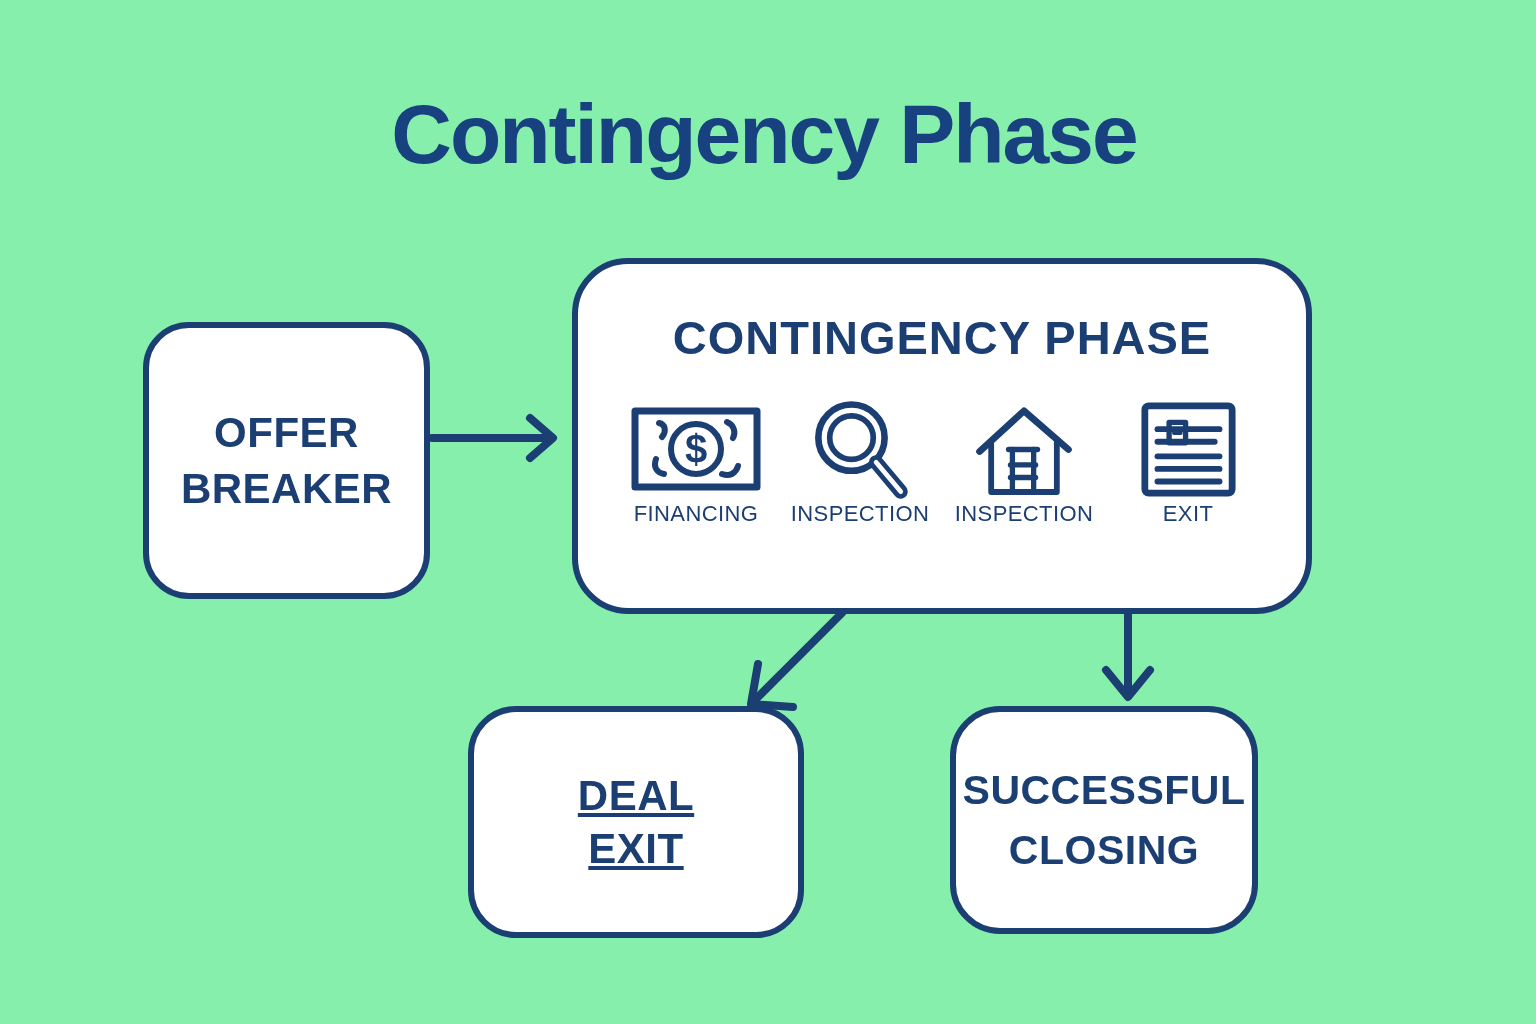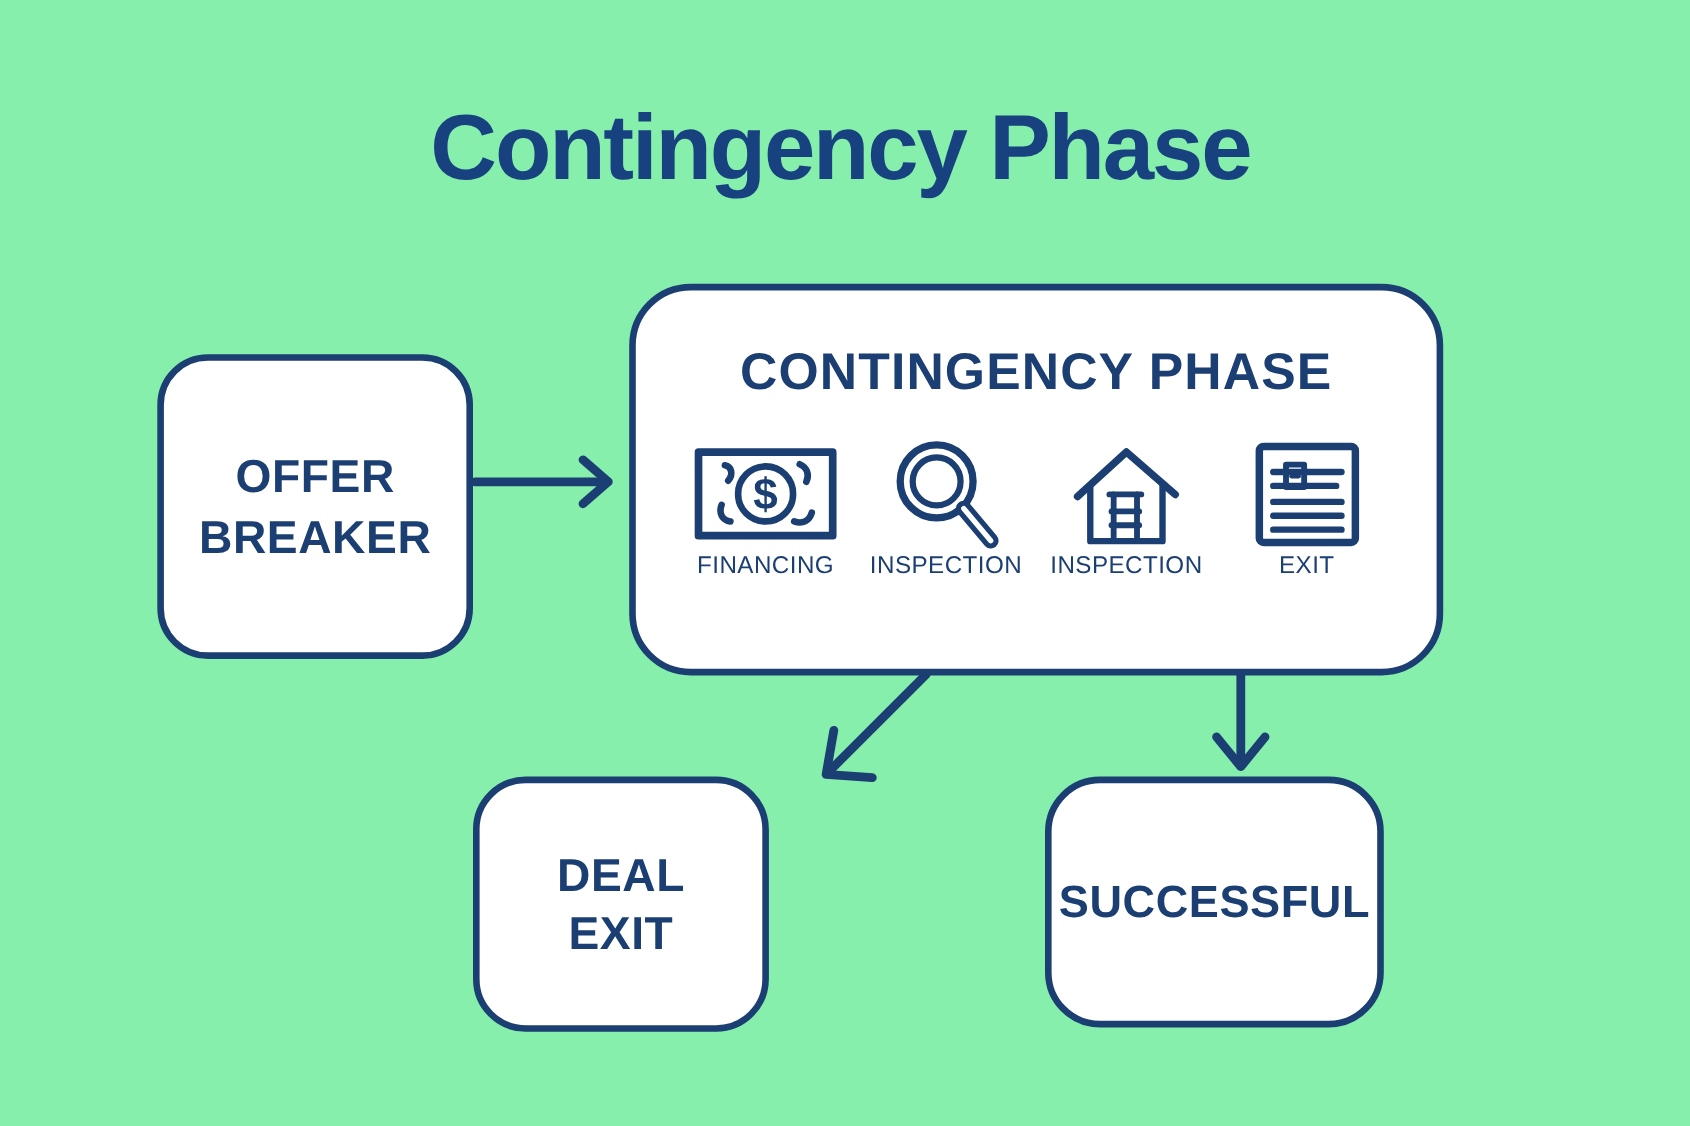--- a/index.html
+++ b/index.html
@@ -19,22 +19,22 @@
       font-size:42px;line-height:56px;letter-spacing:0.5px;}
 
   .contingency-node{left:572px;top:258px;width:740px;height:356px;border-radius:56px;
       justify-content:flex-start;}
   .contingency-heading{margin-top:46px;font-size:47px;letter-spacing:1px;font-weight:bold;}
   .icons-row{margin-top:32px;display:flex;flex-direction:row;justify-content:center;}
   .icon-col{width:164px;display:flex;flex-direction:column;align-items:center;}
   .icon-slot{height:104px;display:flex;align-items:center;justify-content:center;}
   .icon-label{font-size:22px;letter-spacing:0.4px;font-weight:normal;white-space:nowrap;}
 
-  .deal-node{left:430px;top:706px;width:269px;height:232px;border-radius:48px;
-      font-size:42px;line-height:53px;letter-spacing:0.5px;}
+  .deal-node{left:468px;top:706px;width:336px;height:232px;border-radius:48px;
+      font-size:42px;line-height:53px;letter-spacing:0.5px;text-decoration:underline;}
   .closing-node{left:950px;top:706px;width:308px;height:228px;border-radius:50px;
       font-size:41px;line-height:60px;letter-spacing:0.5px;}
 
   .arrow-layer{position:absolute;left:0;top:0;width:1536px;height:1024px;}
   .arrow{stroke:#1b3e73;stroke-width:8;fill:none;stroke-linecap:round;stroke-linejoin:round;}
 
   .icon-svg .st{stroke:#1b3e73;fill:none;stroke-linecap:round;stroke-linejoin:round;}
   .icon-svg .wt{stroke:#ffffff;fill:none;stroke-linecap:round;stroke-linejoin:round;}
   .icon-svg text{fill:#1b3e73;font-family:"Liberation Sans",sans-serif;font-weight:bold;}
 </style>
@@ -133,15 +133,16 @@
     </div>
   </div>
 
   <div class="node deal-node">
     <span class="ln">DEAL</span>
     <span class="ln">EXIT</span>
   </div>
 
   <div class="node closing-node">
     <span class="ln">SUCCESSFUL</span>
+    <span class="ln">CLOSING</span>
   </div>
 
 </div>
 
 </body></html>

